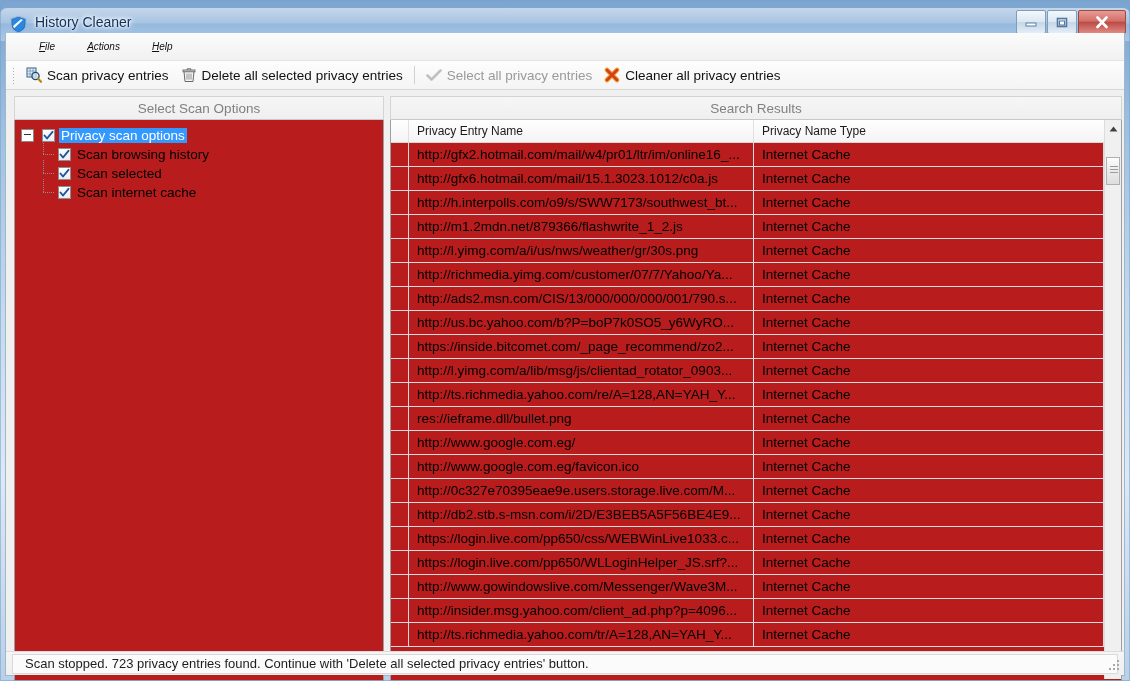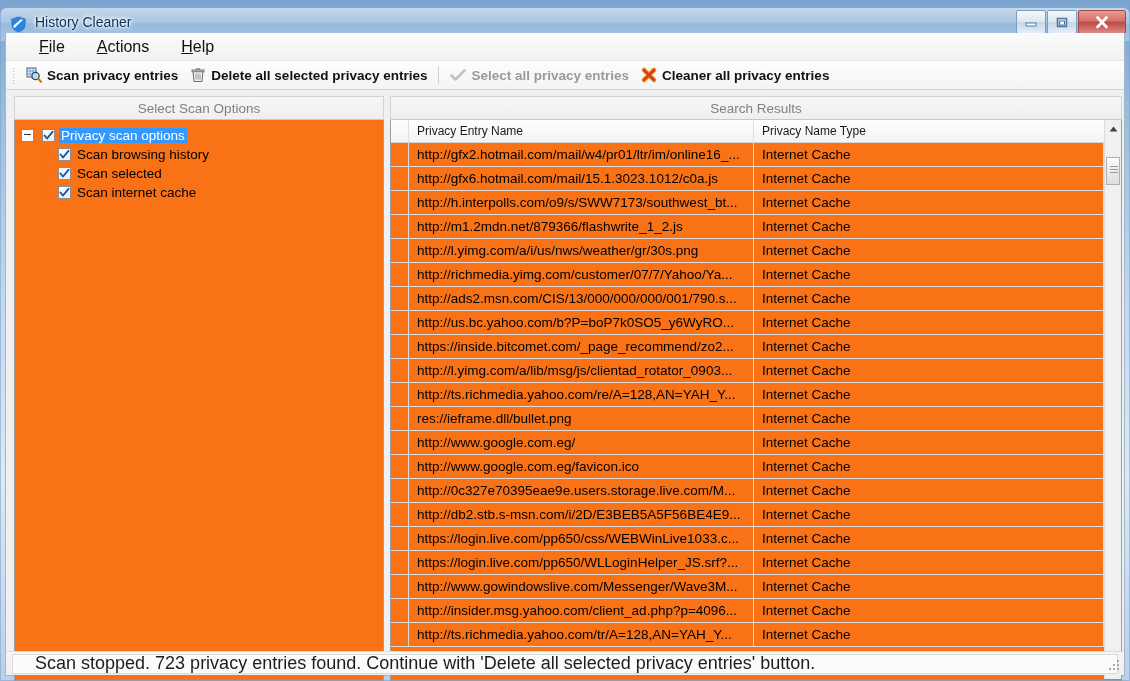--- a/index.html
+++ b/index.html
@@ -94,40 +94,40 @@
     left: 0; top: 0;
     width: 1118px; height: 28px;
     background: linear-gradient(180deg,#fbfbfb 0%, #f1f1f1 100%);
     border-bottom: 1px solid #e3e3e3;
     display: flex;
     align-items: center;
     padding-left: 22px;
     box-sizing: border-box;
   }
   .menu-item {
-    font-size: 16px;
+    font-size: 10px;
     color: #101010;
     padding: 3px 11px;
     margin-right: 10px;
     cursor: default;
+    font-style: italic;
   }
   .menu-item u { text-decoration: underline; }
 
   
   .toolbar {
     position: absolute;
     left: 0; top: 28px;
     width: 1118px; height: 29px;
     background: linear-gradient(180deg,#fdfdfd 0%, #f4f4f4 100%);
     border-bottom: 1px solid #d6d6d6;
     display: flex;
     align-items: center;
     box-sizing: border-box;
     padding-left: 6px;
-    font-weight: bold;
   }
   .tb-grip {
     width: 3px; height: 17px;
     margin-right: 5px;
     background-image:
        radial-gradient(circle, #b4b4b4 40%, transparent 45%);
     background-size: 3px 3px;
   }
   .tb-btn {
     display: flex;
@@ -161,21 +161,21 @@
     height: 24px;
     background: linear-gradient(180deg,#f6f6f6 0%, #efefef 100%);
     border: 1px solid #d4d4d4;
     border-bottom: 1px solid #c8c8c8;
     display: flex; align-items: center; justify-content: center;
     font-size: 13.5px;
     color: #808080;
     box-sizing: border-box;
   }
   .panel-body {
-    background: #f97316;
+    background: #b91c1c;
     border: 1px solid #9e9e9e;
     border-top: none;
     box-sizing: border-box;
     overflow: hidden;
     position: relative;
   }
 
   #left-panel  { left: 8px;   top: 63px; width: 370px; height: 585px; }
   #right-panel { left: 384px; top: 63px; width: 732px; height: 585px; }
   #left-panel  .panel-body { height: 561px; }
@@ -337,22 +337,22 @@
     background: linear-gradient(180deg,#f5f5f5 0%, #efefef 100%);
     border-top: 1px solid #dcdcdc;
     box-sizing: border-box;
     display: flex;
     align-items: center;
   }
   .status-pane {
     margin-left: 6px;
     height: 20px;
     display: flex; align-items: center;
-    padding: 0 22px;
-    font-size: 18px;
+    padding: 0 12px;
+    font-size: 13px;
     color: #1d1d1d;
     border: 1px solid #dadada;
     background: #fbfbfb;
     box-sizing: border-box;
     white-space: nowrap;
     flex: 1 1 auto;
     margin-right: 6px;
   }
   .grip {
     position: absolute;

